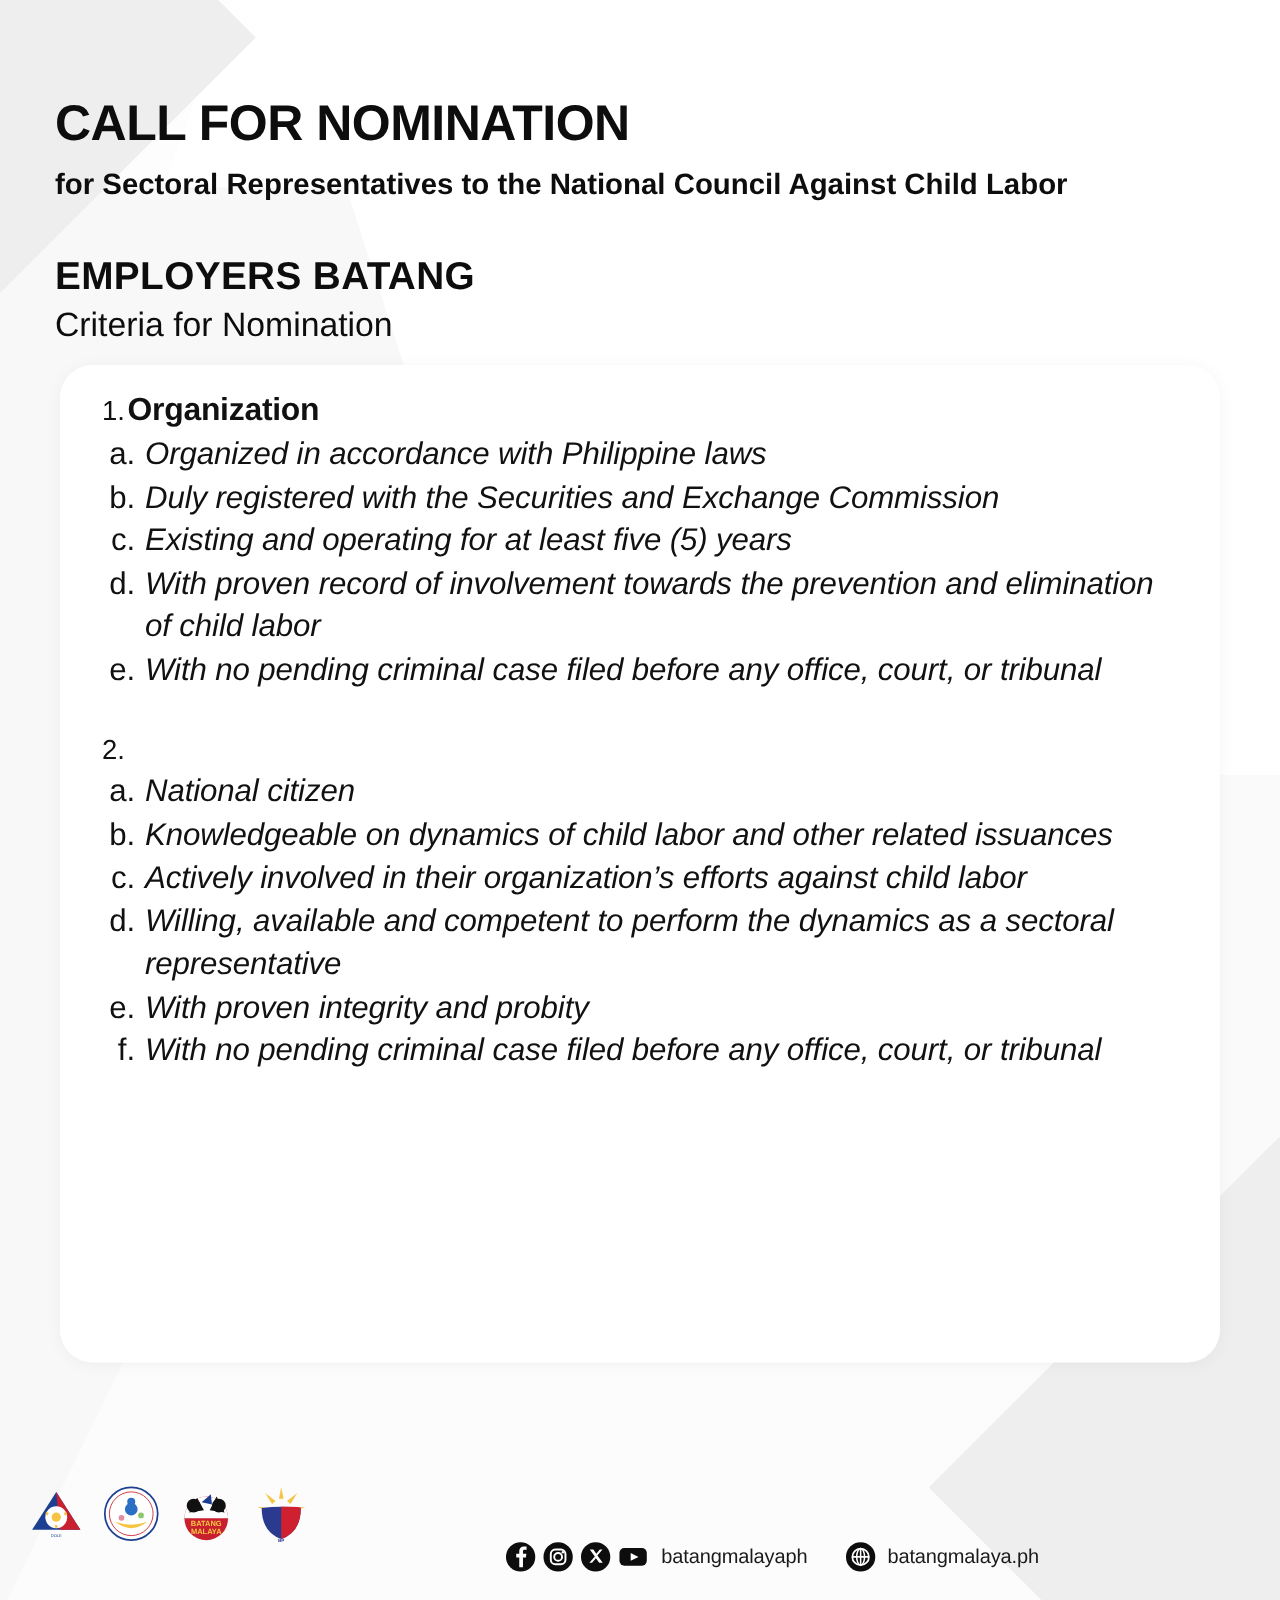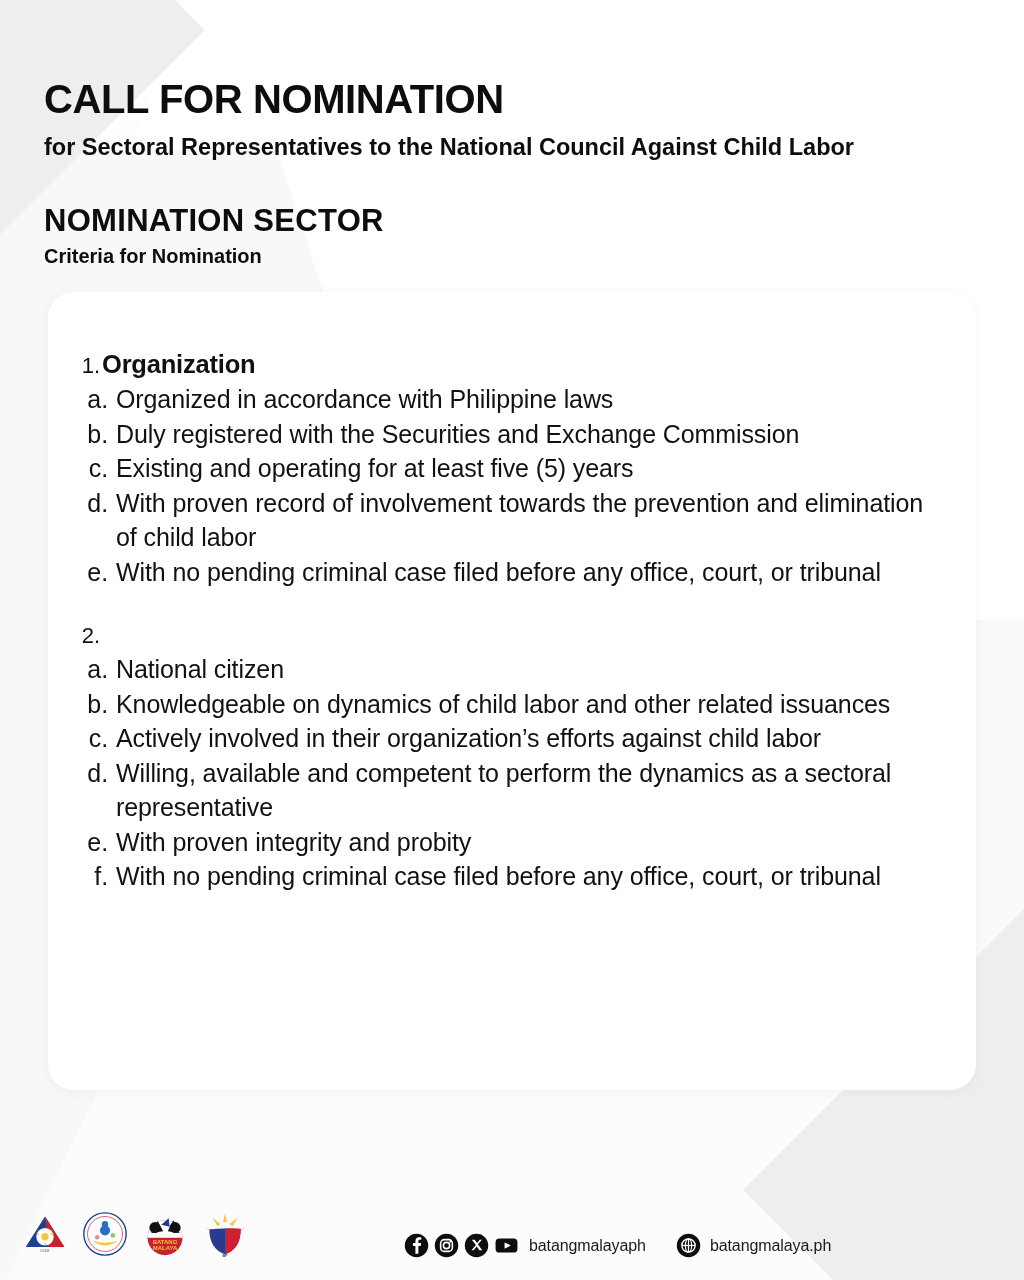--- a/index.html
+++ b/index.html
@@ -100,22 +100,22 @@
     padding-top: 42px;
     font-size: 31px;
     font-weight: 700;
     letter-spacing: 0.3px;
     color: #0d0d0d;
     line-height: 1.16;
   }
   .sector-sub {
     margin: 0;
     padding-top: 6px;
-    font-size: 20px;
-    font-weight: 700;
+    font-size: 27px;
+    font-weight: 400;
     color: #0d0d0d;
     line-height: 1.16;
   }
 
   
   .card {
     position: absolute;
     left: 48px;
     top: 292px;
     width: 928px;
@@ -145,21 +145,20 @@
     font-weight: 400;
     width: 26px;
     text-align: right;
     flex: 0 0 26px;
     margin-right: 2px;
   }
   .section-title {
     font-size: 25.5px;
     font-weight: 700;
     letter-spacing: -0.2px;
-    margin-top: 36px;
   }
 
   .subitems {
     margin: 3px 0 0 0;
     padding: 0;
     list-style: none;
   }
   .subitem {
     display: flex;
     align-items: flex-start;
@@ -172,32 +171,33 @@
   .subitem-marker {
     flex: 0 0 42px;
     width: 42px;
     text-align: right;
     padding-right: 8px;
     box-sizing: border-box;
   }
   .subitem-text {
     flex: 1 1 auto;
     padding-right: 4px;
+    font-style: italic;
   }
 
   
   .footer {
     position: absolute;
     left: 0;
     bottom: 0;
     width: 832px;
     height: 92px;
     z-index: 6;
     display: flex;
-    align-items: center;
+    align-items: flex-start;
   }
   .logo-strip {
     display: flex;
     align-items: center;
     gap: 14px;
     padding-left: 22px;
   }
   .logo {
     width: 46px;
     height: 46px;
@@ -246,21 +246,21 @@
   <div class="bg-sheet bg-c"></div>
   <div class="bg-sheet bg-d"></div>
   <div class="bg-sheet bg-e"></div>
   <div class="bg-sheet bg-f"></div>
   <div class="bg-sheet bg-g"></div>
 </div>
 
 <div class="header">
   <h1 class="title">CALL FOR NOMINATION</h1>
   <h2 class="subtitle">for Sectoral Representatives to the National Council Against Child Labor</h2>
-  <h3 class="sector">NOMINATION SECTOR</h3>
+  <h3 class="sector">EMPLOYERS BATANG</h3>
   <h4 class="sector-sub">Criteria for Nomination</h4>
 </div>
 
 <div class="card">
   <div id="criteria-host">
       <div class="section">
         <div class="section-head">
           <span class="section-num">1.</span>
           <span class="section-title">Organization</span>
         </div>

